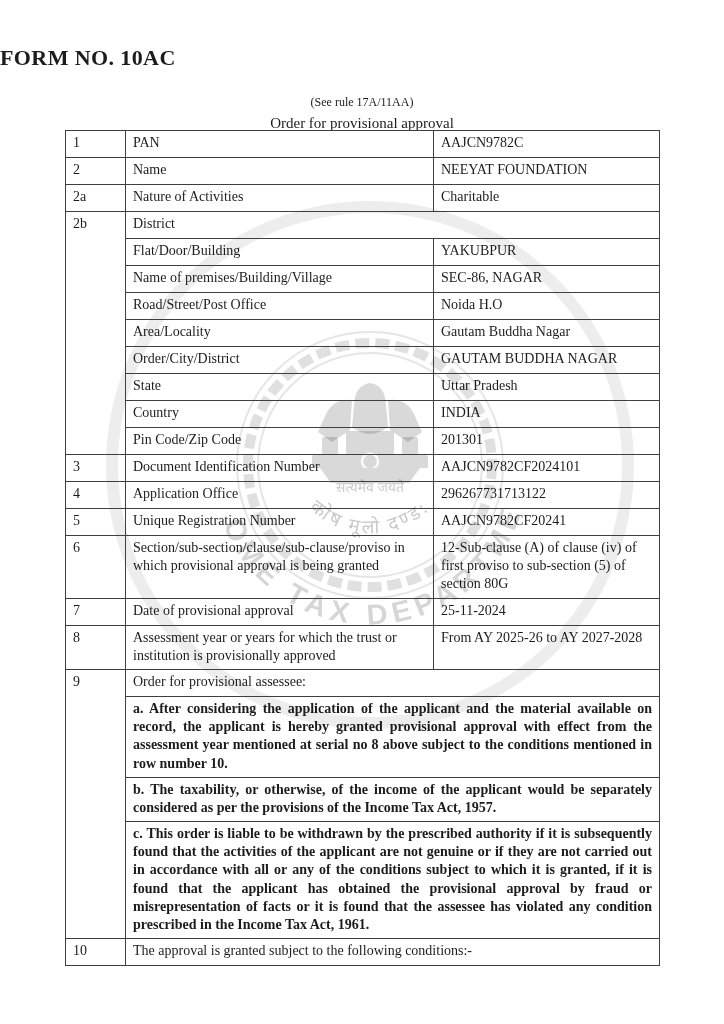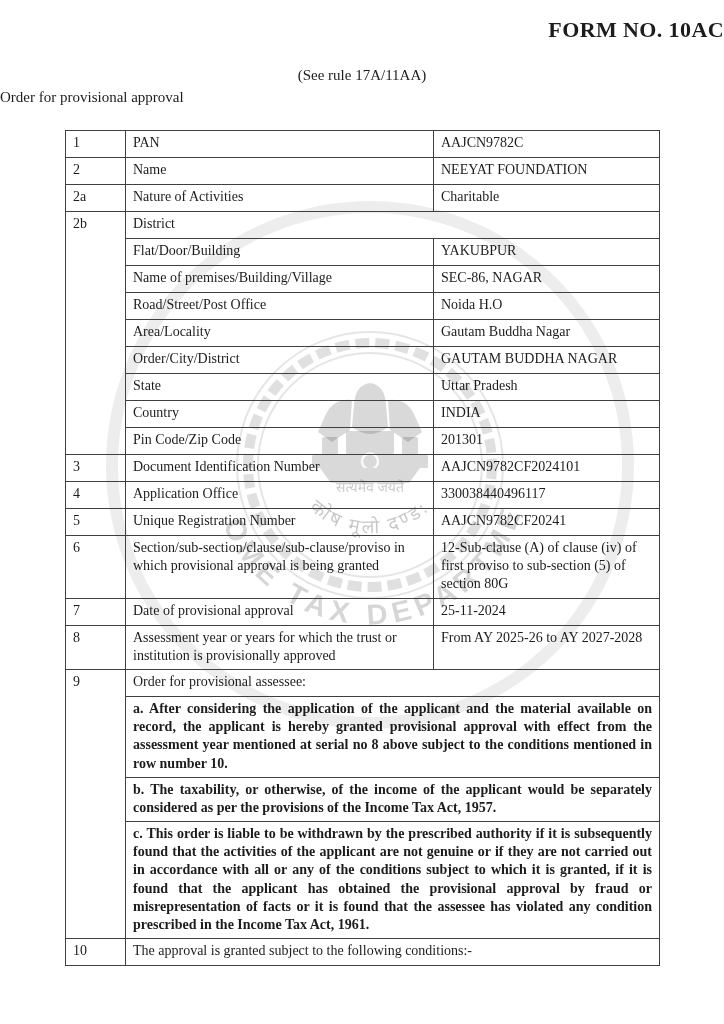--- a/index.html
+++ b/index.html
@@ -8,34 +8,34 @@
     width: 724px;
     height: 1024px;
     background: #ffffff;
     overflow: hidden;
     font-family: "Liberation Serif", serif;
     color: #1c1c1c;
   }
   
   .page-title {
     margin: 0;
-    padding-top: 17px;
-    text-align: right;
+    padding-top: 45px;
+    text-align: left;
     font-size: 22px;
     font-weight: bold;
     letter-spacing: 0.4px;
   }
   .subtitle-1 {
     margin-top: 24px;
     text-align: center;
-    font-size: 15px;
+    font-size: 12px;
   }
   .subtitle-2 {
     margin-top: 5px;
-    text-align: left;
+    text-align: center;
     font-size: 15px;
   }
   
   .watermark {
     position: absolute;
     left: 90px;
     top: 185px;
     width: 560px;
     height: 560px;
     z-index: 0;
@@ -189,21 +189,21 @@
         <td>201301</td>
       </tr>
       <tr class="single">
         <td>3</td>
         <td>Document Identification Number</td>
         <td>AAJCN9782CF2024101</td>
       </tr>
       <tr class="single">
         <td>4</td>
         <td>Application Office</td>
-        <td>330038440496117</td>
+        <td>296267731713122</td>
       </tr>
       <tr class="single">
         <td>5</td>
         <td>Unique Registration Number</td>
         <td>AAJCN9782CF20241</td>
       </tr>
       <tr>
         <td>6</td>
         <td>Section/sub-section/clause/sub-clause/proviso in which provisional approval is being granted</td>
         <td>12-Sub-clause (A) of clause (iv) of first proviso to sub-section (5) of section 80G</td>

